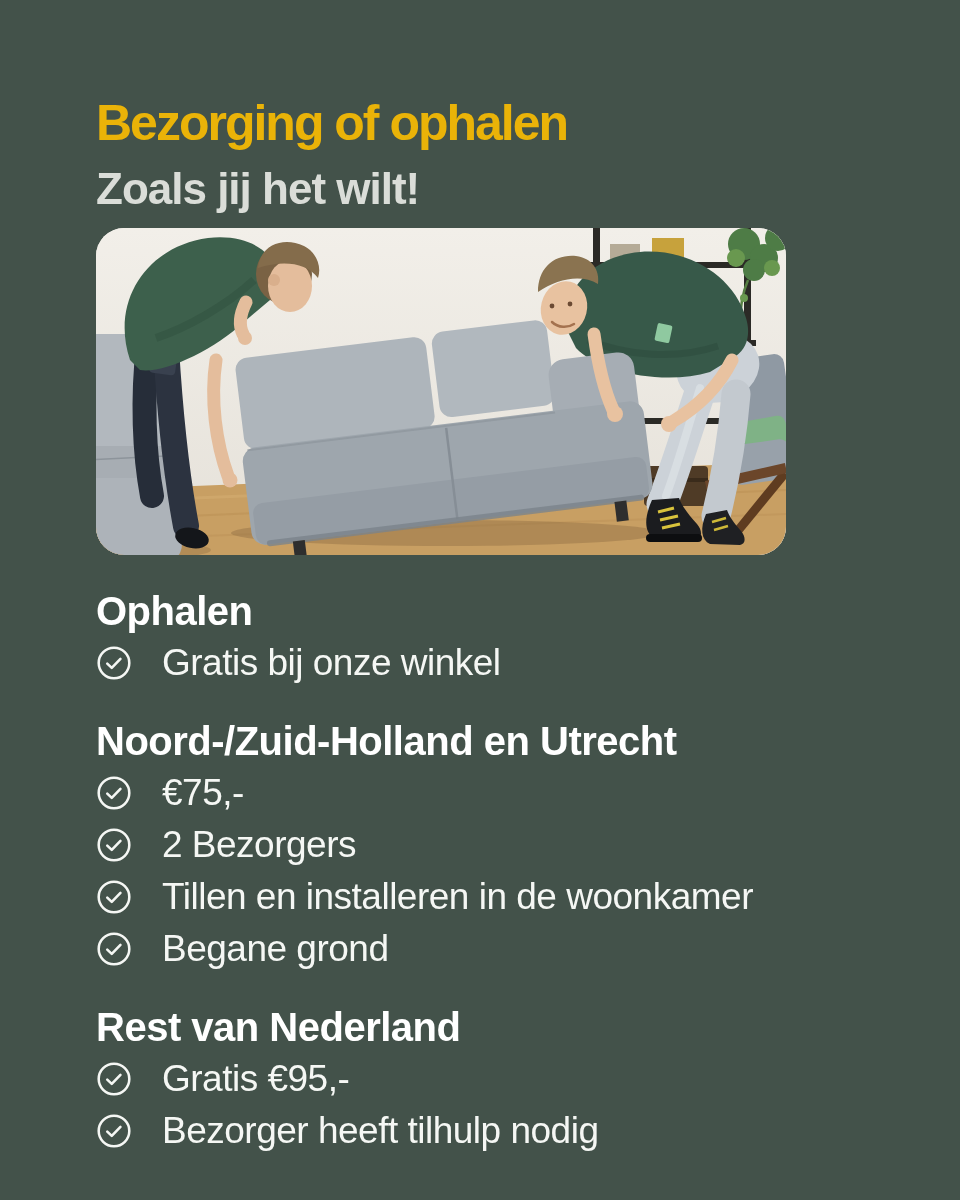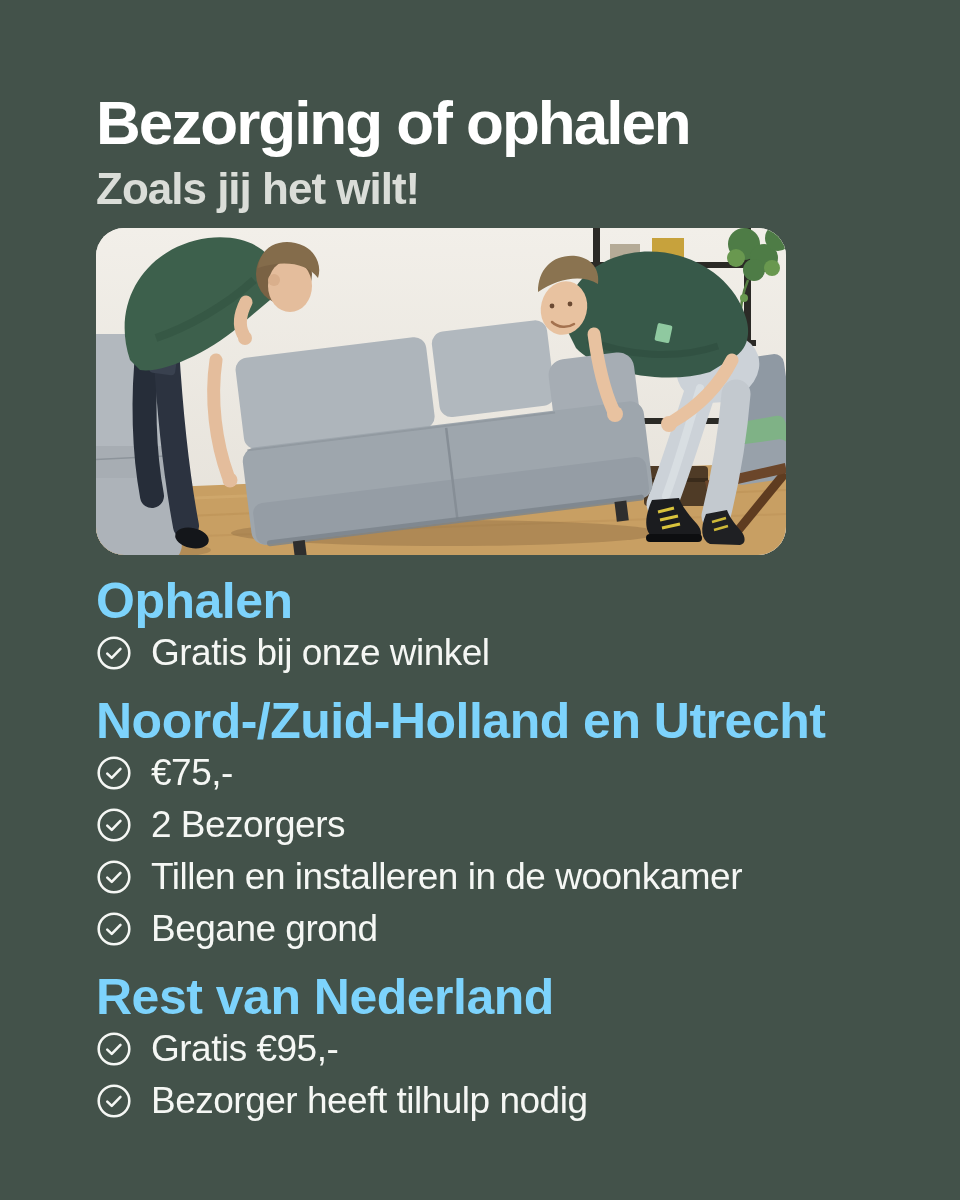--- a/index.html
+++ b/index.html
@@ -5,22 +5,22 @@
   * { margin:0; padding:0; box-sizing:border-box; }
   html,body { width:960px; height:1200px; }
   body {
     background:#43524A;
     font-family:"Liberation Sans","DejaVu Sans",sans-serif;
     overflow:hidden;
   }
   .content { padding:88px 70px 0 96px; }
 
   .title {
-    color:#ffffff;
-    font-size:62px;
+    color:#eab308;
+    font-size:50px;
     font-weight:700;
     line-height:70px;
     letter-spacing:-2px;
   }
   .subtitle {
     color:#DADDD8;
     font-size:44px;
     font-weight:700;
     line-height:54px;
     margin-top:4px;
@@ -31,32 +31,32 @@
     margin-top:12px;
     width:690px;
     height:327px;
     border-radius:28px;
     overflow:hidden;
     background:#e9e6e0;
   }
   .photo svg { display:block; width:690px; height:327px; }
 
   .section-heading {
-    color:#7dd3fc;
-    font-size:50px;
+    color:#ffffff;
+    font-size:40px;
     font-weight:700;
     line-height:40px;
     letter-spacing:-0.5px;
-    margin-top:26px;
+    margin-top:36px;
     margin-bottom:10px;
   }
   .row {
     display:flex;
     align-items:center;
-    gap:19px;
+    gap:30px;
     min-height:44px;
     margin-bottom:8px;
   }
   .row-text {
     color:#F5F7F4;
     font-size:37px;
     font-weight:400;
     line-height:44px;
     letter-spacing:-0.5px;
   }

